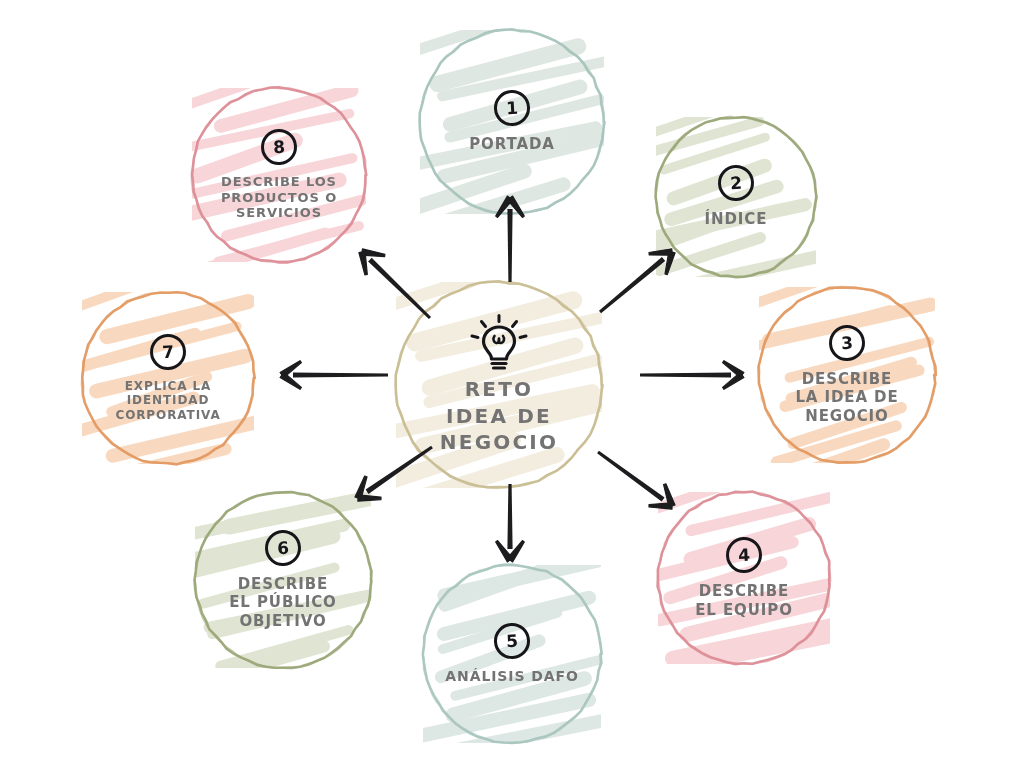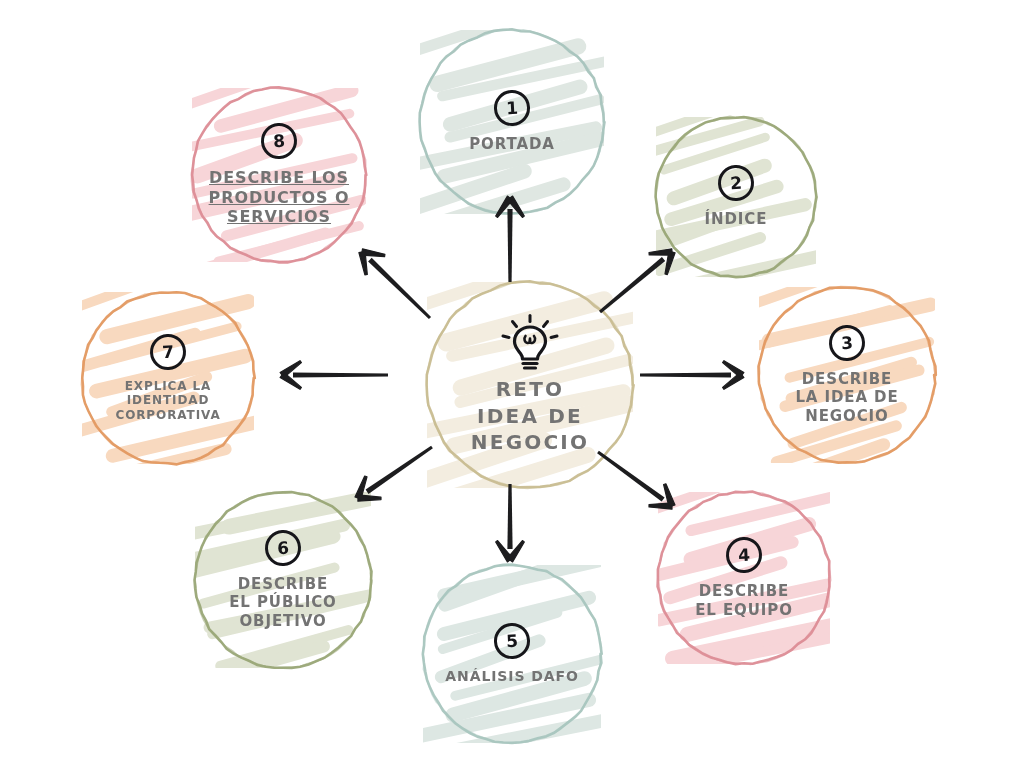--- a/index.html
+++ b/index.html
@@ -288,26 +288,26 @@
               <path d="M 12.25387505935418 180.59818603765223 L 133.20906364823722 145.10218603765225" stroke="#f7d5d8" stroke-width="11.4" stroke-linecap="round" fill="none"></path>
             </g>
           </svg>
         </div>
         <svg width="194" height="194" viewBox="0 0 194 194" style="position: absolute; left: -10px; top: -10px; z-index: 2;">
           <path d="M 183.5 97.0 L 183.2 105.5 L 182.6 114.0 L 181.0 122.5 L 177.3 130.2 L 173.2 137.7 L 169.6 145.5 L 164.1 152.1 L 158.2 158.2 L 152.2 164.3 L 145.8 170.0 L 138.1 174.0 L 130.2 177.1 L 122.5 181.0 L 114.0 182.5 L 105.6 184.4 L 97.0 184.4 L 88.5 182.8 L 80.0 182.4 L 71.7 180.5 L 63.9 176.8 L 56.0 173.7 L 48.3 169.9 L 42.2 163.8 L 35.2 158.8 L 29.4 152.5 L 25.5 144.8 L 20.3 138.0 L 16.7 130.2 L 14.6 122.0 L 11.8 113.9 L 11.2 105.4 L 10.1 97.0 L 11.0 88.5 L 11.9 80.1 L 14.2 71.9 L 15.8 63.4 L 20.1 55.9 L 24.5 48.6 L 29.9 41.9 L 35.6 35.6 L 41.7 29.7 L 48.3 24.2 L 56.4 21.1 L 63.6 16.4 L 71.5 12.9 L 80.0 11.5 L 88.4 9.5 L 97.0 9.4 L 105.5 10.7 L 113.8 12.5 L 122.1 14.4 L 130.2 16.9 L 138.1 20.1 L 145.0 25.1 L 152.4 29.5 L 158.9 35.1 L 164.0 42.0 L 168.6 49.2 L 173.6 56.1 L 177.5 63.6 L 180.0 71.8 L 181.8 80.1 L 182.7 88.6 L 184.3 97.0" stroke="#dd8e97" stroke-width="2.6" fill="none" stroke-linecap="round" opacity="0.95"></path>
           <path d="M 181.4 115.9 L 179.4 124.1 L 175.9 131.9 L 172.7 139.8 L 167.4 146.5 L 162.7 153.5 L 156.6 159.4 L 150.2 165.0 L 143.1 169.7 L 136.6 175.5 L 128.6 178.8 L 120.1 180.2 L 112.0 182.9 L 103.4 183.0 L 95.0 183.4 L 86.4 184.0 L 77.9 182.6 L 69.8 179.5 L 61.9 176.3 L 54.6 171.9 L 46.8 168.4 L 40.6 162.5 L 33.4 157.7 L 28.4 150.7 L 23.8 143.4 L 19.7 136.0 L 16.7 128.0 L 13.5 120.2 L 10.4 112.1 L 9.5 103.5 L 9.4 94.9 L 11.3 86.5 L 12.2 78.0 L 14.4 69.8 L 16.6 61.4 L 21.0 54.1 L 26.5 47.5 L 30.7 39.9 L 37.4 34.5 L 43.6 28.7 L 50.3 23.4 L 58.2 20.0 L 65.9 16.5 L 73.6 12.8 L 82.0 11.2 L 90.5 9.9 L 99.0 10.6 L 107.6 10.0 L 116.0 12.1 L 124.2 14.4 L 132.2 17.3 L 140.3 20.4 L 146.7 26.2 L 153.5 31.4 L 160.5 36.5 L 164.8 44.0 L 170.2 50.6 L 174.1 58.1 L 177.9 65.7 L 180.9 73.7 L 183.6 81.9 L 183.8 90.5 L 183.7 99.1 L 183.7 107.6 L 181.1 115.8" stroke="#dd8e97" stroke-width="1.6" fill="none" stroke-linecap="round" opacity="0.55"></path>
         </svg>
         <div class="node-inner">
           <div class="num">8</div>
-          <div class="label" style="font-size: 16px; text-decoration: underline;">DESCRIBE LOS
+          <div class="label" style="font-size: 13px;">DESCRIBE LOS
 PRODUCTOS O
 SERVICIOS</div>
         </div>
       </div>
-      <div class="node center-node" style="left: 427px; top: 282px; width: 206px; height: 206px;">
+      <div class="node center-node" style="left: 396px; top: 282px; width: 206px; height: 206px;">
         <div style="position: absolute; left: 0px; top: 0px; width: 100%; height: 100%; border-radius: 50%; overflow: visible;">
           <svg width="206" height="206" viewBox="0 0 206 206" style="position: absolute; left: 0px; top: 0px; z-index: 1;">
             <g>
               <path d="M -7.3064667512083545 23.876261874568442 L 121.7195902467202 -18.147738125431555" stroke="#f3ede0" stroke-width="12.5" stroke-linecap="round" fill="none"></path>
               <path d="M 19.47990716046457 60.34607824014732 L 177.0358147973542 18.322078240147324" stroke="#f3ede0" stroke-width="18.2" stroke-linecap="round" fill="none"></path>
               <path d="M 25.042895417176403 73.91409769860228 L 223.84297090173604 31.89009769860228" stroke="#f3ede0" stroke-width="11.8" stroke-linecap="round" fill="none"></path>
               <path d="M 33.92582190779242 105.65176259982485 L 179.21824057933296 63.62776259982485" stroke="#f3ede0" stroke-width="16.4" stroke-linecap="round" fill="none"></path>
               <path d="M 33.40613083828895 120.08263597544098 L 201.11055638476466 78.05863597544098" stroke="#f3ede0" stroke-width="11.9" stroke-linecap="round" fill="none"></path>
               <path d="M -12.6154077746634 151.4934195725178 L 196.66812983421792 109.46941957251782" stroke="#f3ede0" stroke-width="14.5" stroke-linecap="round" fill="none"></path>
               <path d="M 27.07976464146035 163.8725786213918 L 203.36441974498754 121.84857862139181" stroke="#f3ede0" stroke-width="16.6" stroke-linecap="round" fill="none"></path>

